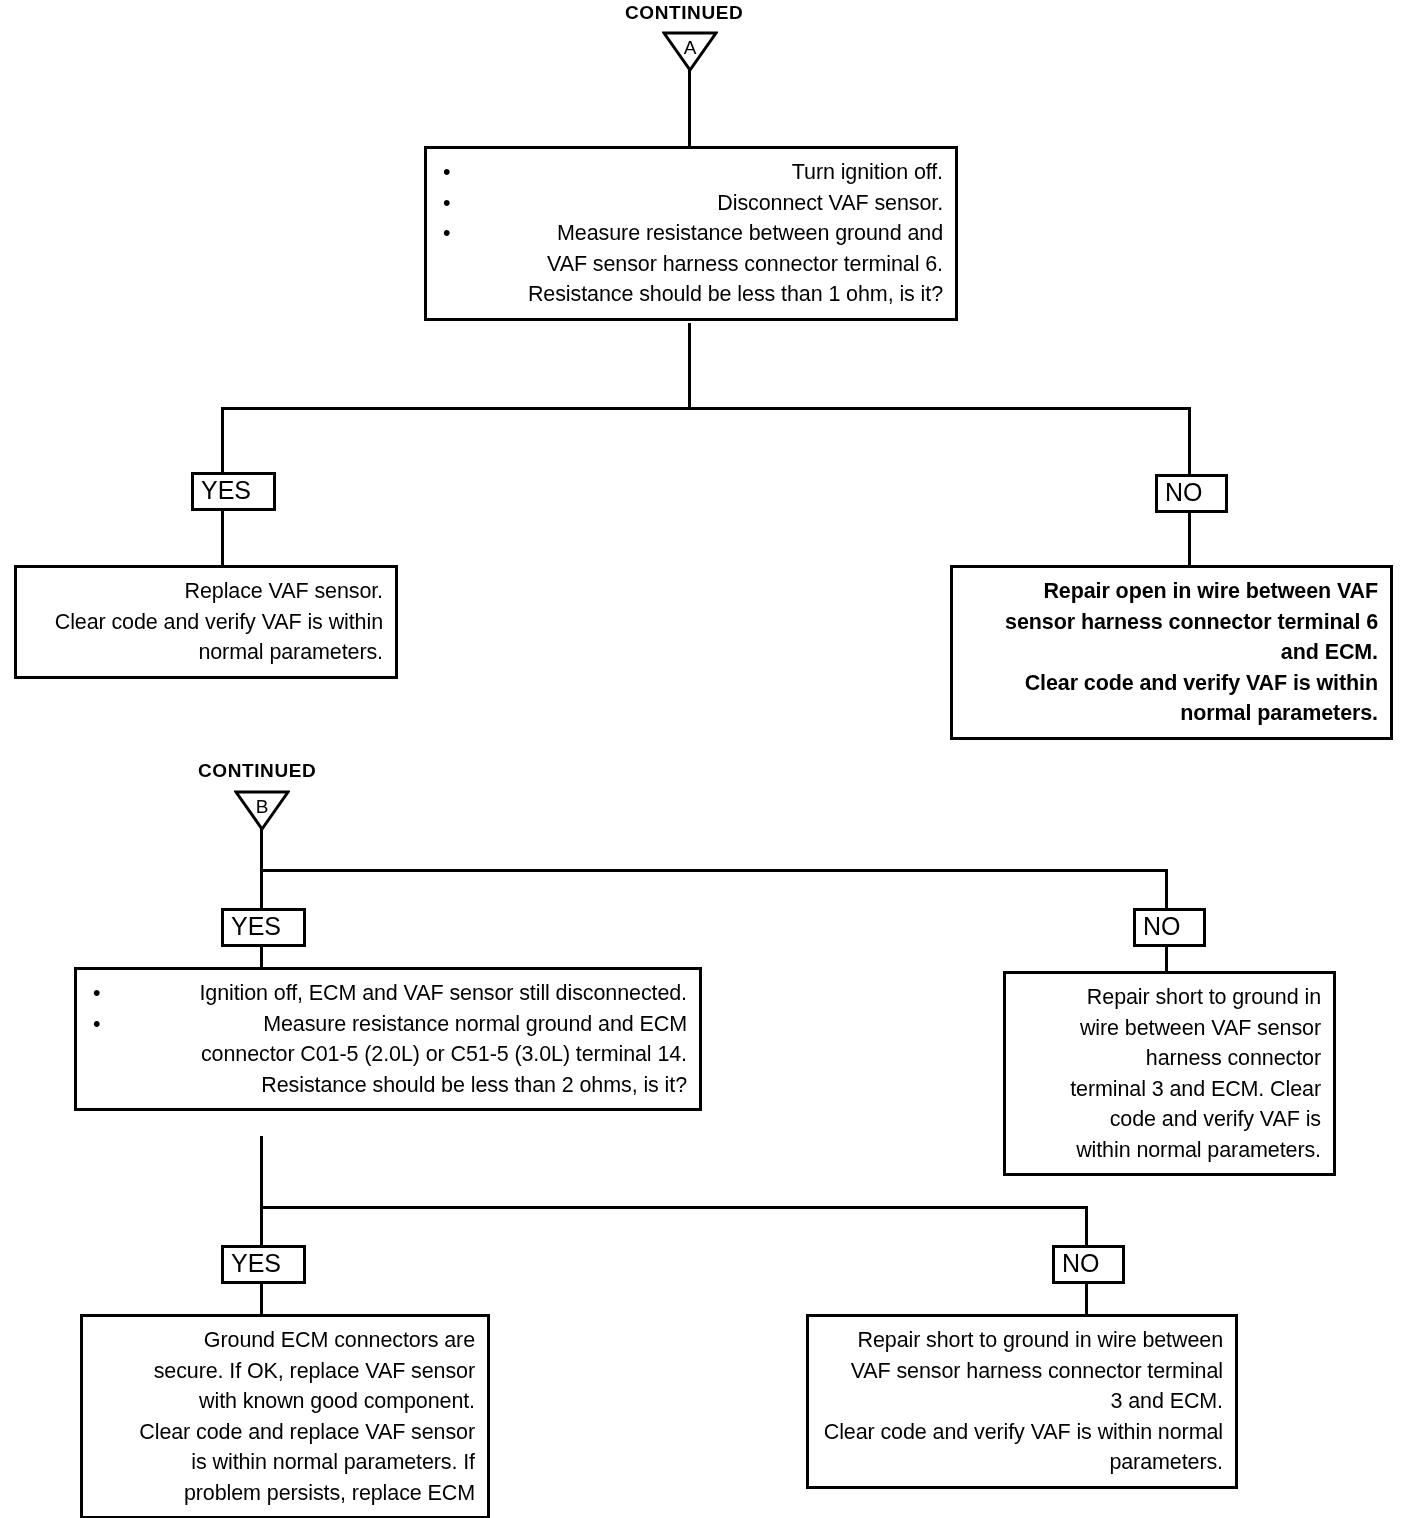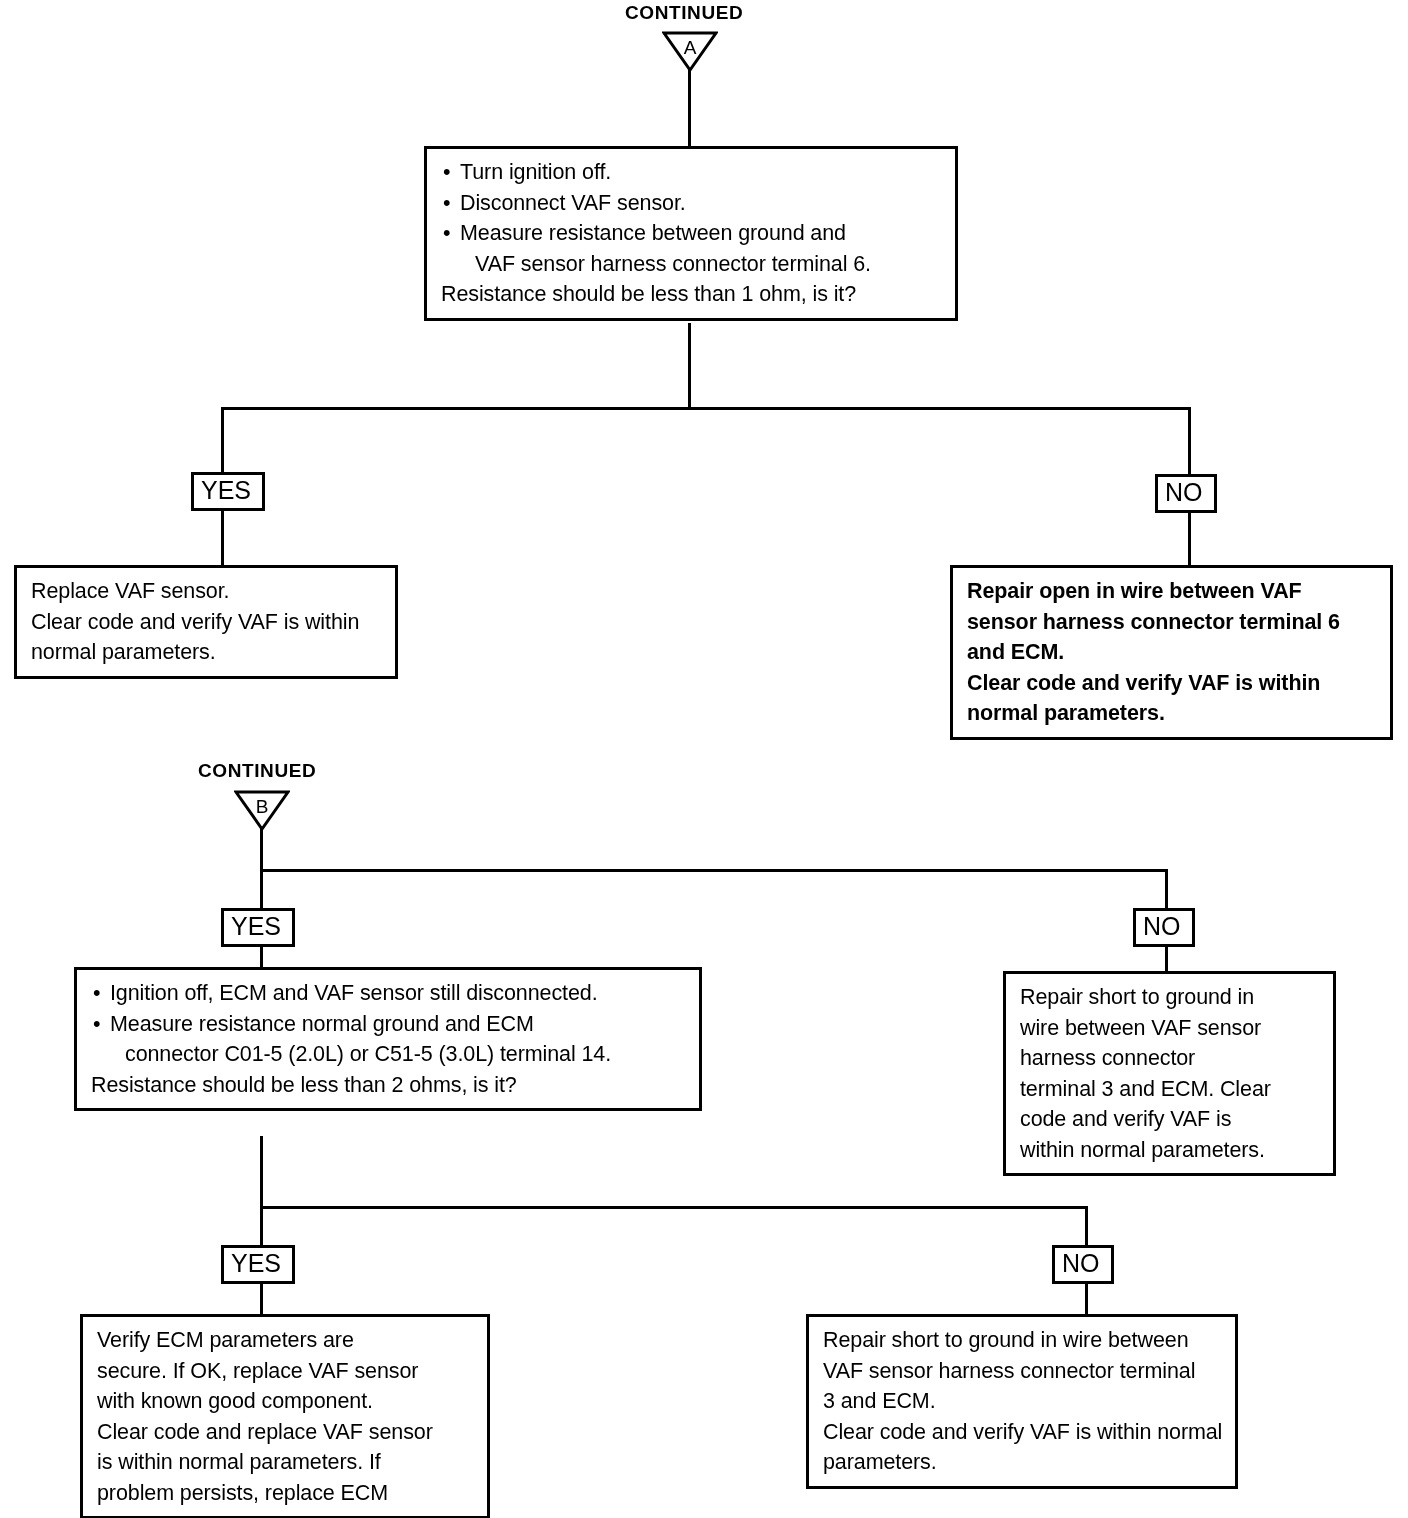--- a/index.html
+++ b/index.html
@@ -26,20 +26,21 @@
     background: #ffffff;
     padding: 8px 12px 8px 14px;
     font-size: 21.5px;
     line-height: 1.42;
     letter-spacing: -0.1px;
     z-index: 3;
   }
   .node-box .ln {
     white-space: pre;
     display: block;
+    text-align: right;
   }
   .node-box .ln.bullet {
     position: relative;
     padding-left: 19px;
   }
   .node-box .ln.bullet::before {
     content: "\2022";
     position: absolute;
     left: 2px;
     top: 0;
@@ -47,21 +48,21 @@
   .node-box .ln.cont {
     padding-left: 34px;
   }
   .yn-chip {
     position: absolute;
     box-sizing: border-box;
     border: 3px solid #000000;
     background: #ffffff;
     font-size: 25px;
     line-height: 1;
-    padding: 3px 11px 5px 7px;
+    padding: 3px 22px 5px 7px;
     font-weight: 400;
     letter-spacing: 0px;
     z-index: 4;
   }
   .cont-label {
     position: absolute;
     font-size: 19px;
     font-weight: bold;
     letter-spacing: 0.6px;
     z-index: 4;
@@ -176,21 +177,21 @@
   <div class="ln-v" style="left:1085px; top:1206px; height:43px;"></div>
   <div class="ln-v" style="left:260px; top:1206px; height:42px;"></div>
 
   <div class="yn-chip" style="left:221px; top:1245px;">YES</div>
   <div class="yn-chip" style="left:1052px; top:1245px;">NO</div>
 
   <div class="ln-v" style="left:260px; top:1278px; height:38px;"></div>
   <div class="ln-v" style="left:1085px; top:1278px; height:38px;"></div>
 
   <div class="node-box" id="box-c-yes" style="left:80px; top:1314px; width:410px;">
-  <span class="ln ">Verify ECM parameters are</span>
+  <span class="ln ">Ground ECM connectors are</span>
       <span class="ln ">secure. If OK, replace VAF sensor</span>
       <span class="ln ">with known good component.</span>
       <span class="ln ">Clear code and replace VAF sensor</span>
       <span class="ln ">is within normal parameters. If</span>
       <span class="ln ">problem persists, replace ECM</span>
     </div>
 
   <div class="node-box" id="box-c-no" style="left:806px; top:1314px; width:432px;">
   <span class="ln ">Repair short to ground in wire between</span>
       <span class="ln ">VAF sensor harness connector terminal</span>

